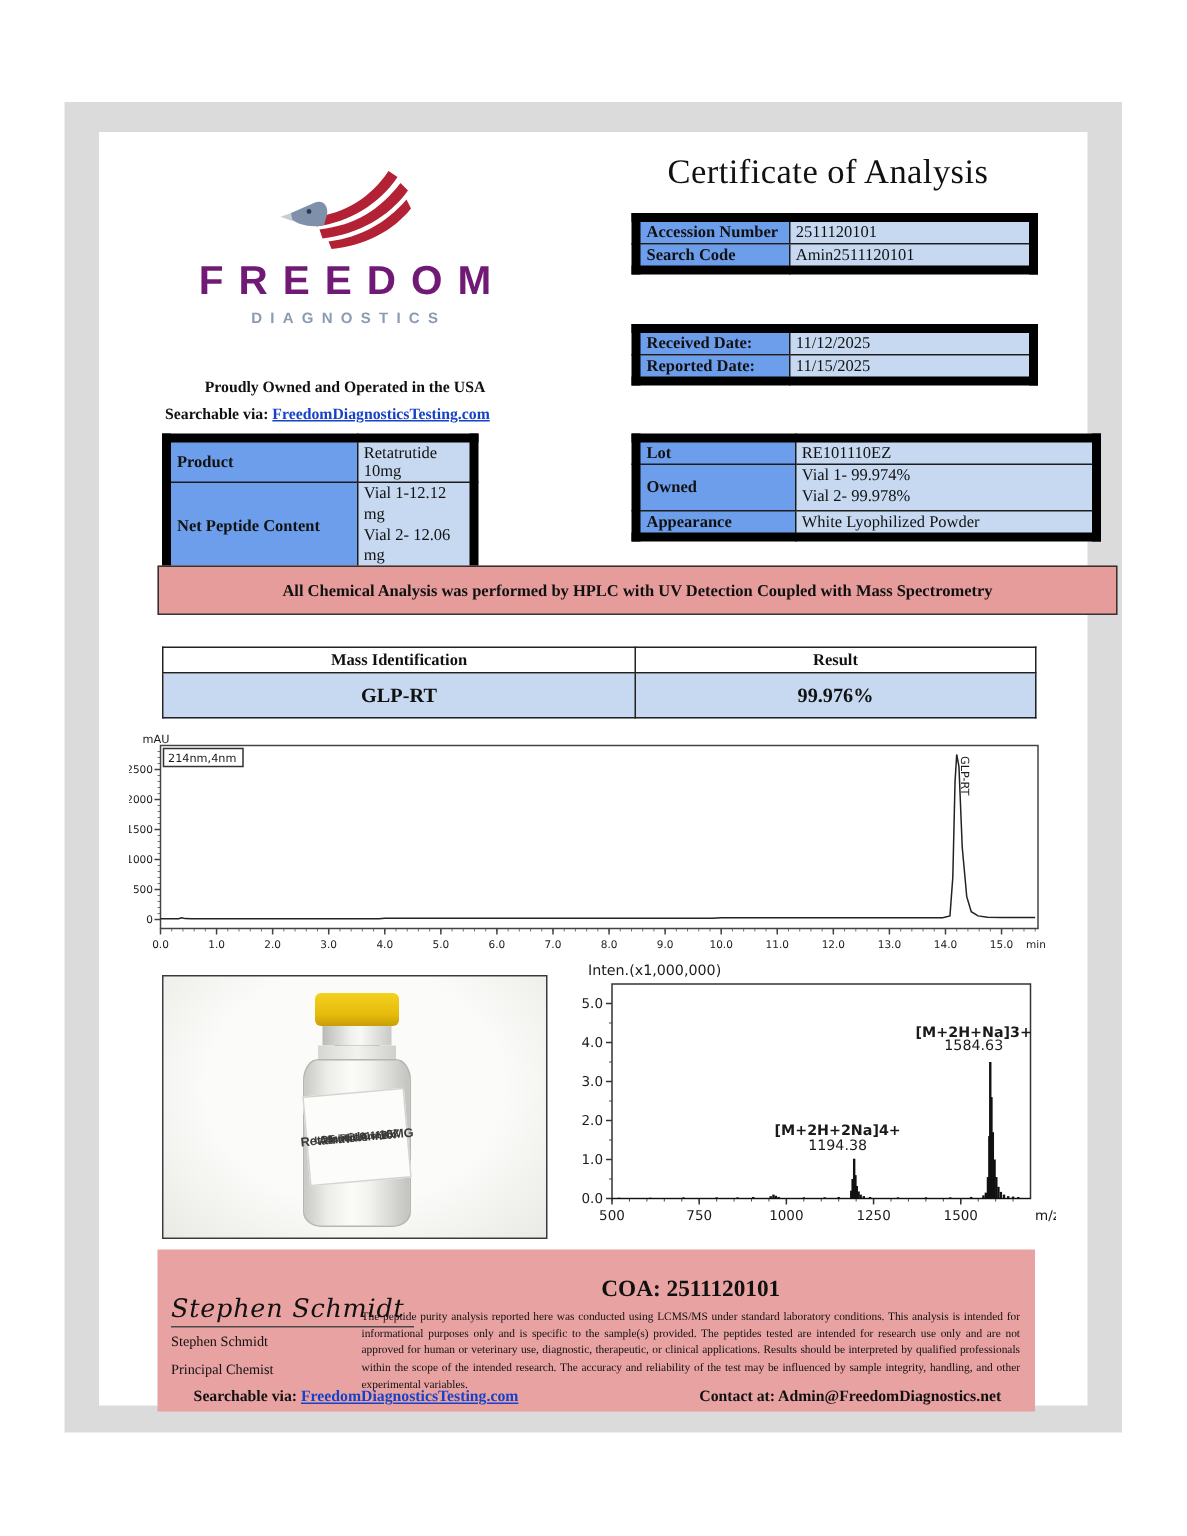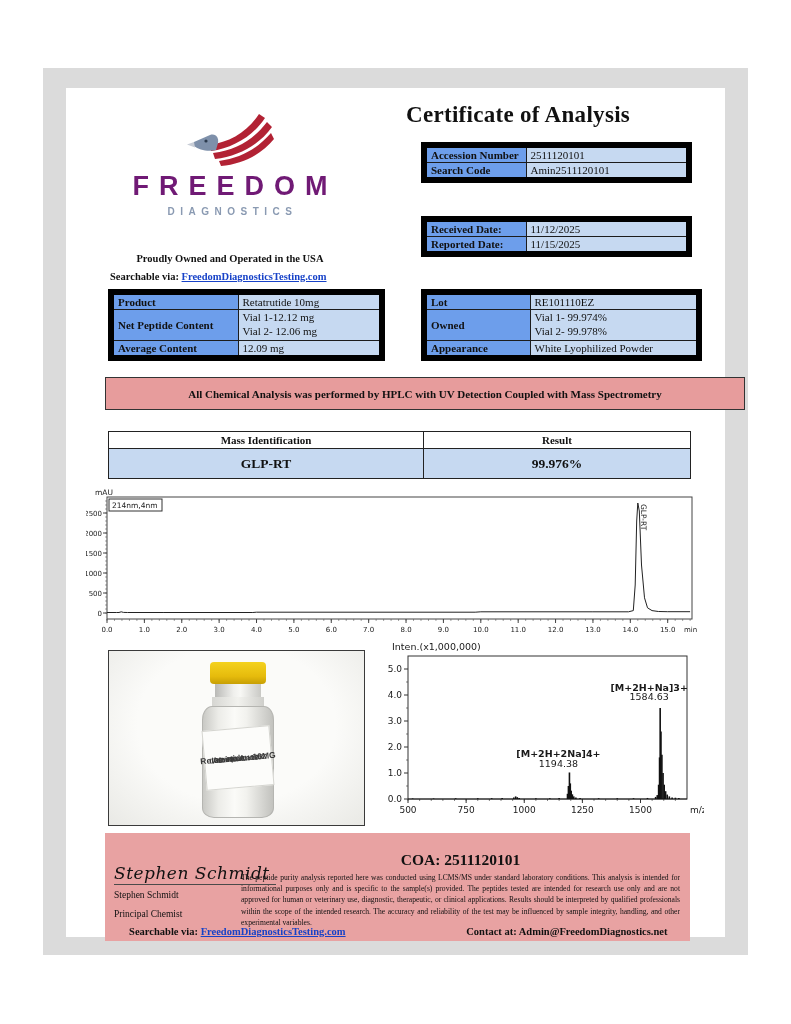--- a/index.html
+++ b/index.html
@@ -16,22 +16,22 @@
   .logo-block{position:absolute;left:24px;top:20px;width:280px;text-align:center;}
   .brand{font-family:"Liberation Sans",sans-serif;font-size:27px;font-weight:700;
          letter-spacing:10px;color:#701a75;margin-top:1px;text-indent:10px;text-align:center;}
   .subbrand{font-family:"Liberation Sans",sans-serif;font-size:10px;font-weight:700;
             letter-spacing:5.5px;color:#8a9ab2;margin-top:4px;text-indent:5px;}
   .tagline{position:absolute;left:24px;top:165px;width:280px;text-align:center;
            font-weight:700;font-size:10.5px;}
   .searchable-top{position:absolute;left:44px;top:183px;font-size:10.5px;font-weight:700;}
   a{color:var(--link);text-decoration:underline;}
 
-  .title{position:absolute;left:340px;top:14px;width:292px;
-         font-size:23px;font-weight:700;letter-spacing:.3px;}
+  .title{position:absolute;left:340px;top:14px;width:292px;text-align:center;
+         font-size:23px;font-weight:400;letter-spacing:.3px;}
 
   
   .tbl{border-collapse:collapse;table-layout:fixed;border:6px solid #000000;}
   .tbl td{border:1px solid #1c1c1c;font-size:11px;padding:1px 4px;vertical-align:middle;}
   .tbl .lbl{background:var(--header-blue);font-weight:700;}
   .tbl .val{background:var(--light-blue);}
   .pos{position:absolute;}
   .two-line div{line-height:1.25;}
 
   .banner{position:absolute;left:39px;top:289px;width:640px;height:33px;background:var(--pink);
@@ -138,21 +138,21 @@
         <td class="lbl">Received Date:</td>
         <td class="val">11/12/2025</td>
           </tr>
       <tr>
         <td class="lbl">Reported Date:</td>
         <td class="val">11/15/2025</td>
           </tr>
     </tbody>
       </table>
 
-    <table class="tbl pos" style="left:42px;top:201px;width:277px;">
+    <table class="tbl pos" style="left:42px;top:201px;width:211px;">
       <colgroup>
           <col style="width:127px">
           <col>
         </colgroup>
       <tbody>
           <tr>
         <td class="lbl" style="height:17px">Product</td>
         <td class="val">Retatrutide 10mg</td>
           </tr>
       <tr>
@@ -162,21 +162,21 @@
           <div>Vial 2- 12.06 mg</div>
             </td>
           </tr>
       <tr>
         <td class="lbl" style="height:17px">Average Content</td>
         <td class="val">12.09 mg</td>
           </tr>
     </tbody>
       </table>
 
-    <table class="tbl pos" style="left:355px;top:201px;width:281px;">
+    <table class="tbl pos" style="left:355px;top:201px;width:313px;">
       <colgroup>
           <col style="width:106px">
           <col>
         </colgroup>
       <tbody>
           <tr>
         <td class="lbl" style="height:17px">Lot</td>
         <td class="val">RE101110EZ</td>
           </tr>
       <tr>

